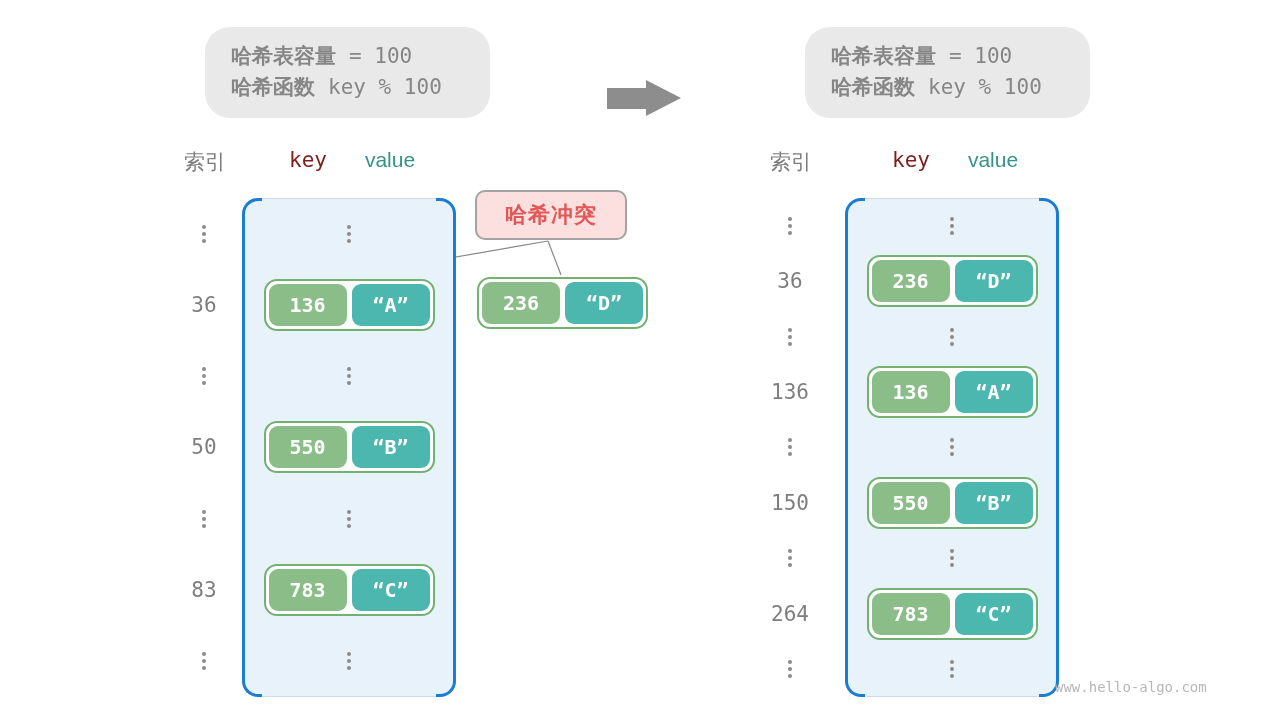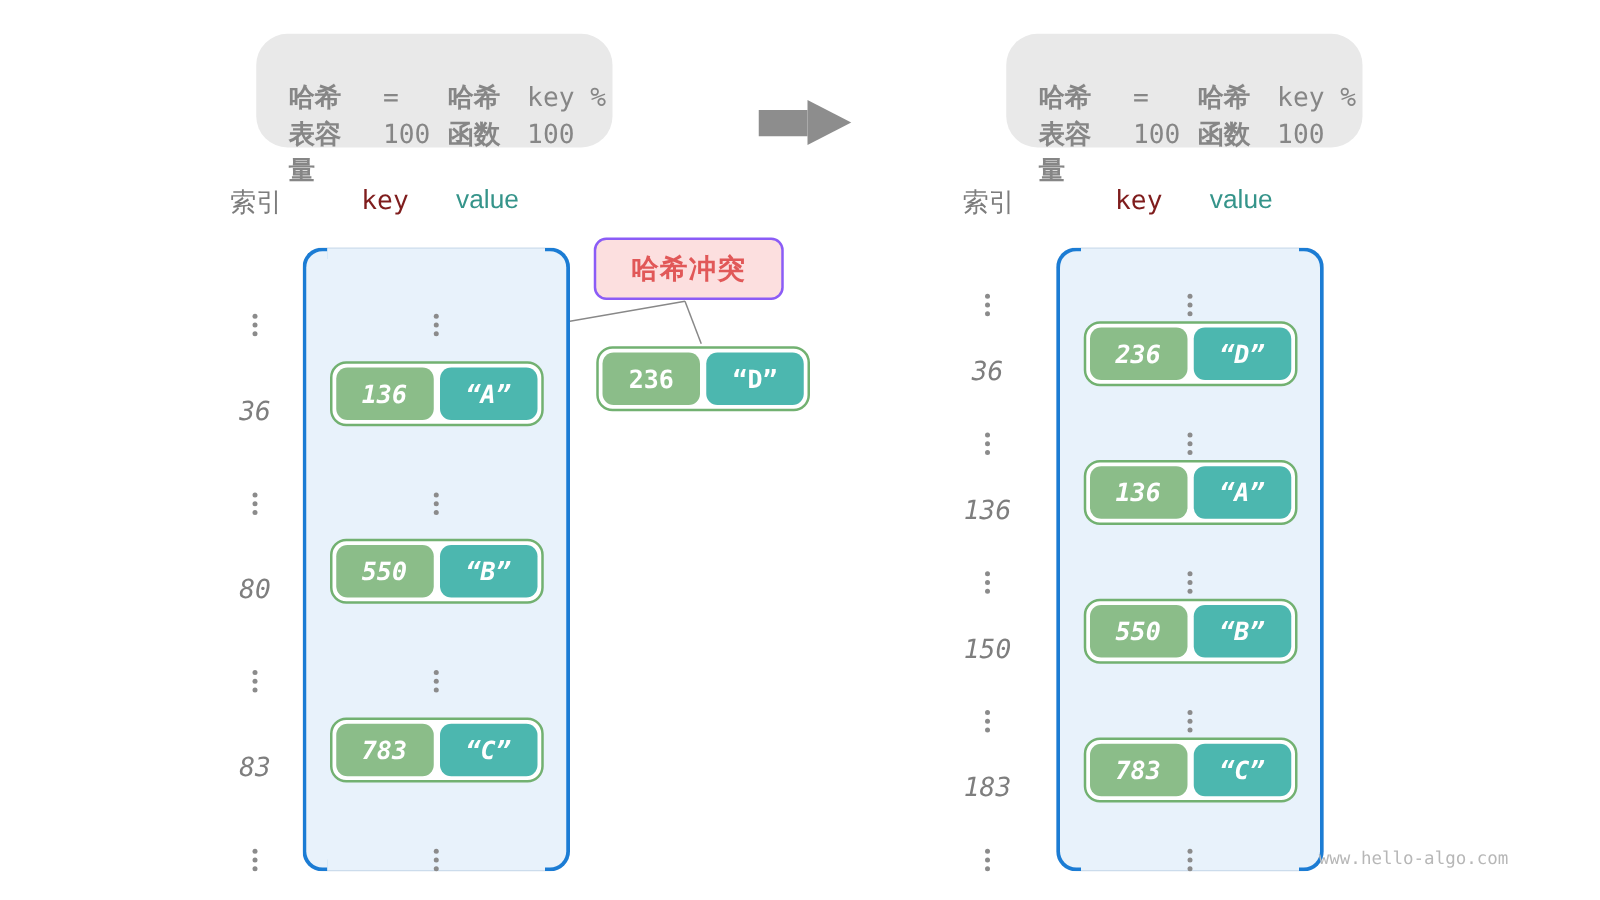--- a/index.html
+++ b/index.html
@@ -6,27 +6,27 @@
   html,body { background:#ffffff; }
   .canvas {
     position:relative; width:1280px; height:720px; background:#ffffff;
     font-family:"DejaVu Sans", "Liberation Sans", sans-serif; overflow:hidden;
   }
 
   
   .info-box {
     position:absolute; width:285px; height:91px; background:#e9e9e9;
     border-radius:25px; padding:15px 0 0 26px;
-    display:flex; flex-direction:row; gap:14px;
+    display:flex; flex-direction:column; gap:2px;
   }
   .info-box.left  { left:205px; top:27px; }
   .info-box.right { left:805px; top:27px; }
   .info-line { display:flex; align-items:baseline; gap:13px; font-size:21px; color:#868686; line-height:29px; }
   .info-label { font-weight:700; }
-  .info-value { font-family:"DejaVu Sans Mono","Liberation Mono",monospace;margin-top:22px; }
+  .info-value { font-family:"DejaVu Sans Mono","Liberation Mono",monospace; }
 
   
   .center-title {
     position:absolute; left:536px; top:33px; width:210px; text-align:center;
     font-size:23px; font-weight:700; color:#333333; letter-spacing:1px;
   }
   .arrow { position:absolute; left:607px; top:80px; width:74px; height:37px; }
   .arrow-rect { position:absolute; left:0; top:8px; width:39px; height:21px; background:#8d8d8d; }
   .arrow-tri  { position:absolute; left:39px; top:0; width:0; height:0;
                 border-top:18.5px solid transparent; border-bottom:18.5px solid transparent;
@@ -43,21 +43,21 @@
   .table-wrap.left  { left:166px; width:290px; --idxw:76px; }
   .table-wrap.right { left:735px; width:324px; --idxw:110px; }
   .bucket-box {
     position:absolute; top:0; right:0; width:214px; height:499px;
     background:#e8f2fb; border:1px solid #ccdcec; border-radius:16px;
   }
   .bracket { position:absolute; width:20px; top:-1px; bottom:-1px; }
   .bracket.l { left:-1px;  border:3px solid #1b7cd4; border-right:none; border-radius:16px 0 0 16px; }
   .bracket.r { right:-1px; border:3px solid #1b7cd4; border-left:none;  border-radius:0 16px 16px 0; }
   .rows { position:absolute; inset:0; display:flex; flex-direction:column; }
-  .row { flex:1; display:flex; align-items:flex-end;font-style:italic; }
+  .row { flex:1; display:flex; align-items:center; }
   .idx-cell {
     width:var(--idxw); display:flex; justify-content:center; align-items:center;
     font-family:"DejaVu Sans Mono","Liberation Mono",monospace; font-size:21px; color:#7e7e7e;
   }
   .content-cell { width:214px; display:flex; justify-content:center; align-items:center; }
 
   
   .pair { display:flex; gap:5px; padding:3px; background:#ffffff;
           border:2px solid #72b171; border-radius:13px; }
   .cell { width:78px; height:42px; border-radius:9px;
@@ -68,21 +68,21 @@
   .val-cell { background:#4cb7af; }
   .pair.external { position:absolute; left:477px; top:277px; }
 
   
   .vdots { display:flex; flex-direction:column; gap:3px; align-items:center; }
   .vdots i { width:4px; height:4px; border-radius:50%; background:#8b8b8b; }
 
   
   .collision {
     position:absolute; left:475px; top:190px; width:152px; height:50px;
-    background:#fcdfdf; border:2px solid #8b5cf6; border-radius:10px;
+    background:#fcdfdf; border:2px solid #a3a3a3; border-radius:10px;
     display:flex; align-items:center; justify-content:center;
     font-size:22px; font-weight:700; color:#e15858; letter-spacing:1px;
   }
 
   
   .connectors { position:absolute; inset:0; pointer-events:none; }
 
   
   .watermark {
     position:absolute; left:1055px; top:679px;
@@ -176,21 +176,21 @@
           </div>
           <div class="content-cell">
             <div class="vdots">
               <i></i>
               <i></i>
               <i></i>
             </div>
           </div>
         </div>
         <div class="row">
-          <div class="idx-cell">80</div>
+          <div class="idx-cell">50</div>
           <div class="content-cell">
             <div class="pair">
               <div class="cell key-cell">550</div>
               <div class="cell val-cell">“B”</div>
             </div>
           </div>
         </div>
         <div class="row">
           <div class="idx-cell">
             <div class="vdots">
@@ -326,21 +326,21 @@
           </div>
           <div class="content-cell">
             <div class="vdots">
               <i></i>
               <i></i>
               <i></i>
             </div>
           </div>
         </div>
         <div class="row">
-          <div class="idx-cell">183</div>
+          <div class="idx-cell">264</div>
           <div class="content-cell">
             <div class="pair">
               <div class="cell key-cell">783</div>
               <div class="cell val-cell">“C”</div>
             </div>
           </div>
         </div>
         <div class="row">
           <div class="idx-cell">
             <div class="vdots">

